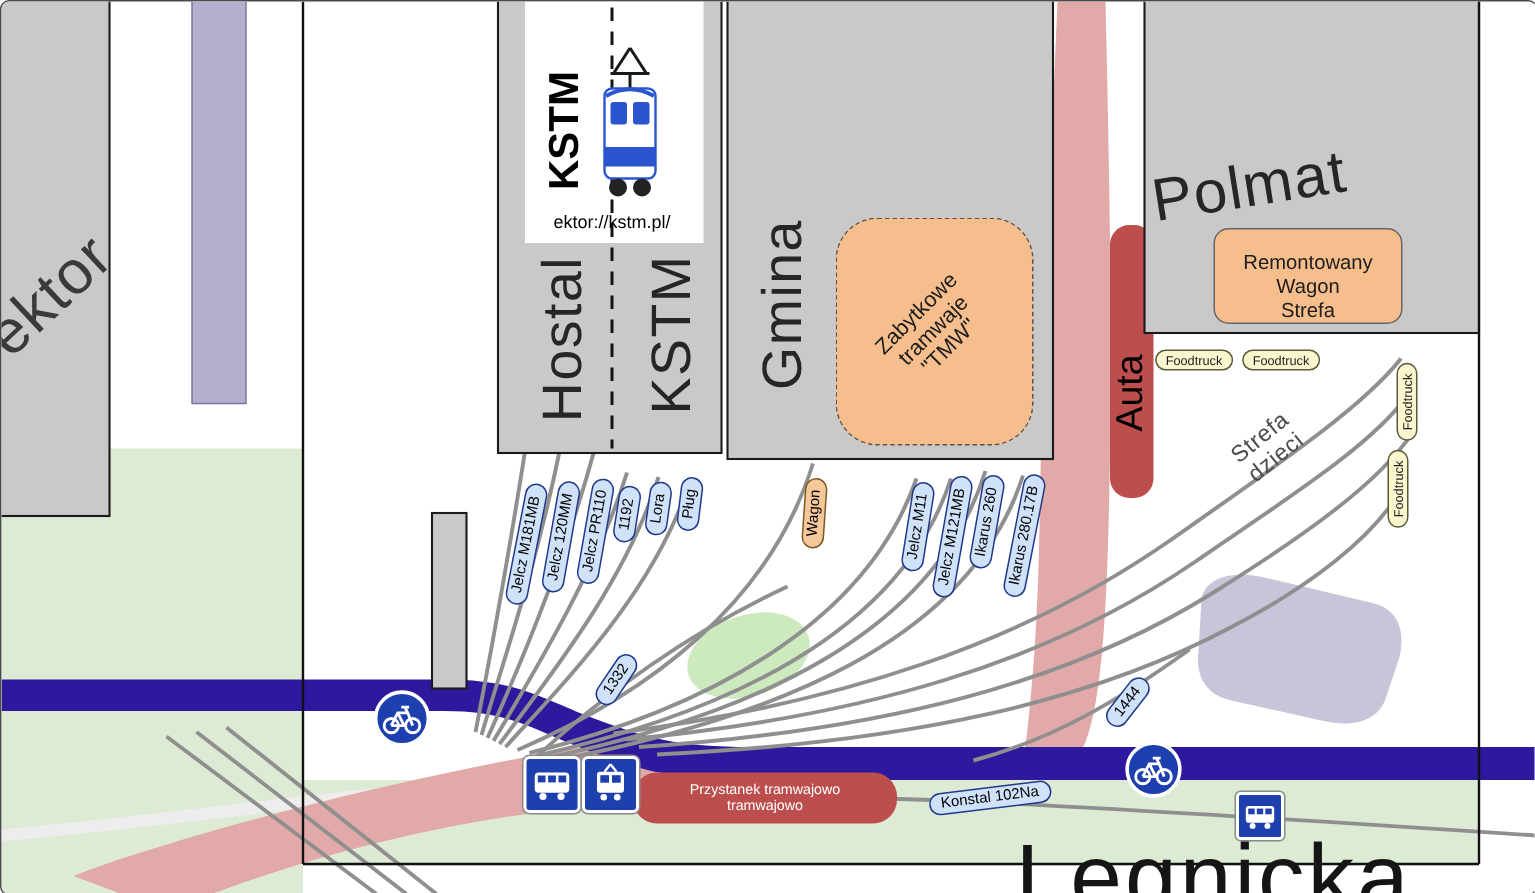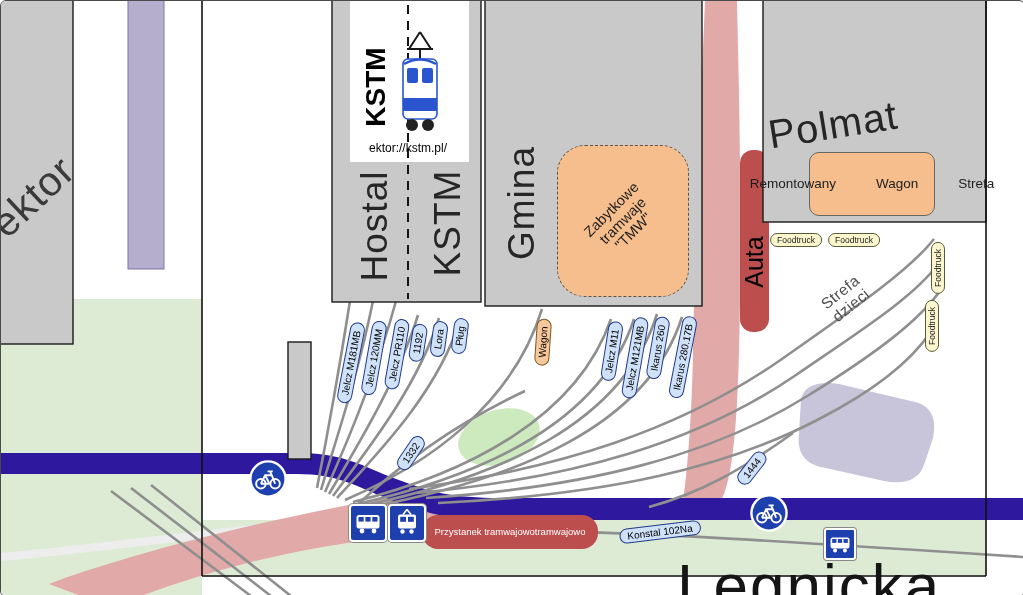--- a/index.html
+++ b/index.html
@@ -25,31 +25,31 @@
   .pill.orange{background:#f6c79b;border-color:#7c5a22;}
   .ftruck{
     position:absolute;z-index:4;white-space:nowrap;
     transform:translate(-50%,-50%) rotate(var(--r,0deg));
     background:#fbf6cd;border:1px solid #5a5a3a;border-radius:7px;
     padding:1px 6px;font-size:8.5px;color:#222;
   }
   .orangebox{
     position:absolute;z-index:3;left:808px;top:151px;width:124px;height:62px;
     background:#f6be8c;border:1.4px solid #666;border-radius:10px;
-    display:flex;flex-direction:row;align-items:center;justify-content:center;
-    text-align:center;font-size:13.5px;line-height:1.18;color:#1d1d1d;gap:40px;
+    display:flex;flex-direction:column;align-items:center;justify-content:flex-end;
+    text-align:center;font-size:13.5px;line-height:1.18;color:#1d1d1d;
   }
   .zabbox{
     position:absolute;z-index:2;left:556px;top:144px;width:132px;height:152px;
     background:#f6be8c;border:1.6px dashed #555;border-radius:28px;box-sizing:border-box;
   }
   .platform{
     position:absolute;z-index:4;left:421px;top:514px;width:176px;height:34px;
     background:#bd4e4e;border-radius:16px;color:#fff;
-    display:flex;flex-direction:row;align-items:center;justify-content:center;
+    display:flex;flex-direction:column;align-items:center;justify-content:center;
     font-size:9.5px;line-height:1.2;text-align:center;
   }
   .sign{
     position:absolute;z-index:5;width:34px;height:34px;background:#1e3fae;
     border:2.5px solid #fff;border-radius:4px;box-shadow:0 0 0 1px #8a8a8a;box-sizing:content-box;
   }
   .sign svg{display:block;width:34px;height:34px;}
   .roundel{position:absolute;z-index:5;width:38px;height:38px;}
   .roundel svg{display:block;width:38px;height:38px;}
   .smallsign{

